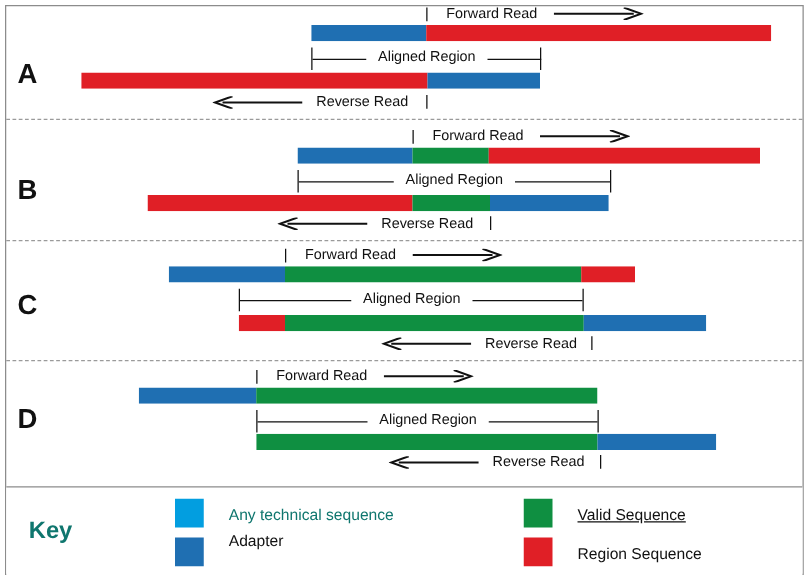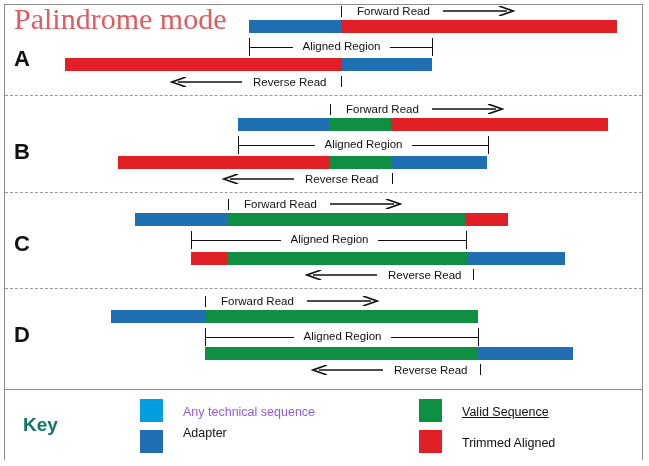--- a/index.html
+++ b/index.html
@@ -125,29 +125,28 @@
   .key-swatch{
     position:absolute;
     width:23px;height:23px;
   }
   .key-label{
     position:absolute;
     font-size:12.5px;
     color:#111;
     white-space:nowrap;
   }
-  .key-label.muted{color:#8b5cf6;}
+  .key-label.muted{color:#0f766e;}
 </style>
 </head>
 <body>
 
 <div id="figure">
   <div class="outer-border"></div>
 
-  <div id="title">Palindrome mode</div>
 
   <div class="panel-letter" style="left:14px;top:46px;">A</div>
 
   <div class="tick" style="left:341px;top:6px;"></div>
   <div class="readlabel" style="left:357px;top:5px;">Forward Read</div>
   <div class="arrow" style="left:443px;top:6px;width:72px;">
     <svg width="72" height="10" viewBox="0 0 72 10">
       <line x1="0" y1="5" x2="64" y2="5" stroke="#111" stroke-width="1.6"></line>
       <polyline points="56,0 70,5 56,10" fill="none" stroke="#111" stroke-width="1.6"></polyline>
     </svg>
@@ -310,15 +309,15 @@
     <div class="key-swatch" style="left:135px;top:9px;background:#029ee0;"></div>
     <div class="key-label muted" style="left:178px;top:15px;">Any technical sequence</div>
 
     <div class="key-swatch" style="left:135px;top:40px;background:#1f6fb2;"></div>
     <div class="key-label" style="left:178px;top:36px;">Adapter</div>
 
     <div class="key-swatch" style="left:414px;top:9px;background:#0f8f41;"></div>
     <div class="key-label" style="left:457px;top:15px;text-decoration:underline;">Valid Sequence</div>
 
     <div class="key-swatch" style="left:414px;top:40px;background:#e01f26;"></div>
-    <div class="key-label" style="left:457px;top:46px;">Trimmed Aligned</div>
+    <div class="key-label" style="left:457px;top:46px;">Region Sequence</div>
   </div>
 </div>
 
 </body></html>

